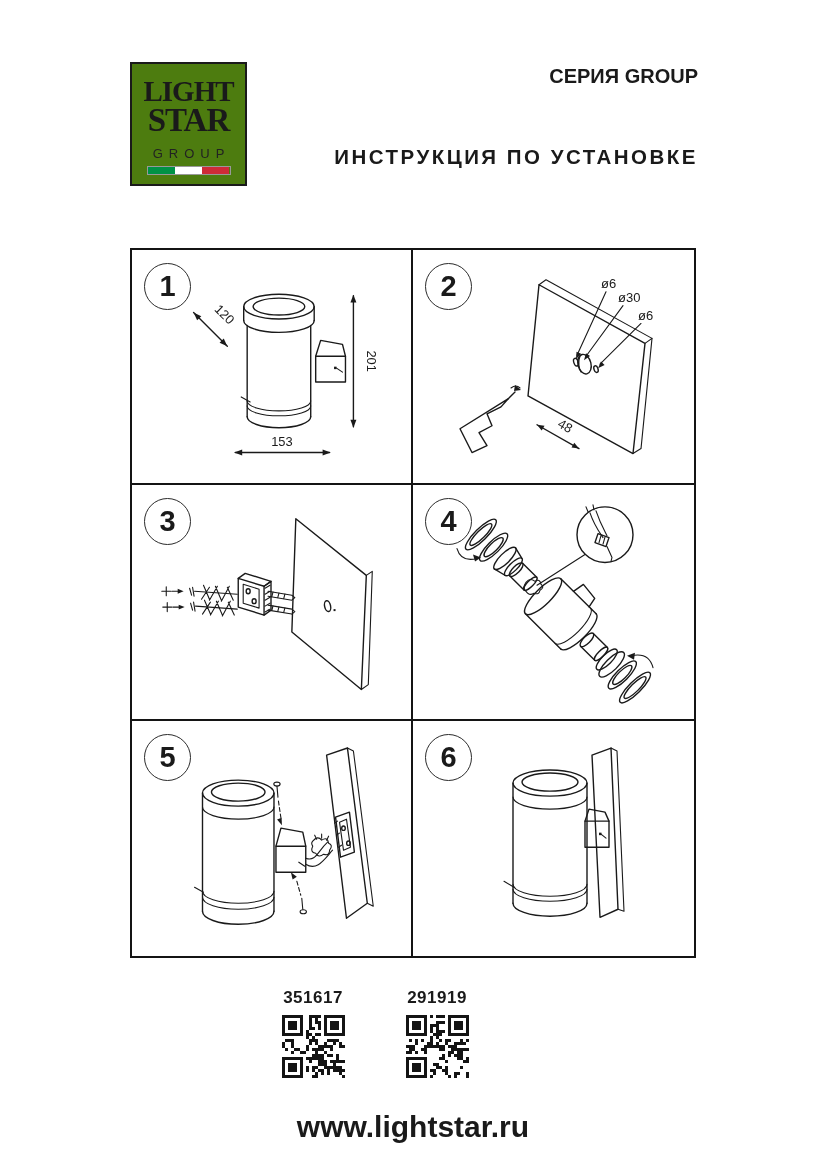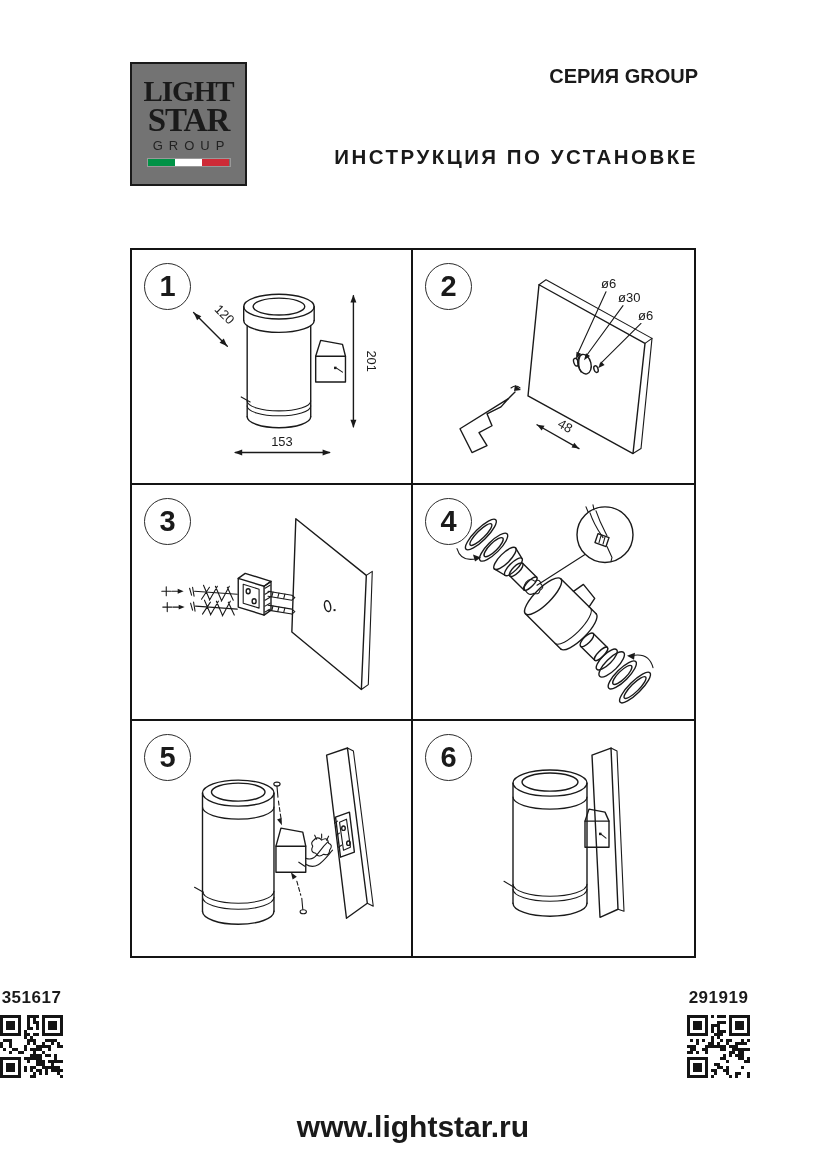--- a/index.html
+++ b/index.html
@@ -2,45 +2,45 @@
 <html><head>
 <meta charset="utf-8">
 <style>
   *{margin:0;padding:0;box-sizing:border-box}
   html,body{background:#fff}
   body{width:826px;height:1169px;font-family:"Liberation Sans",sans-serif;color:#1a1a1a}
   .page{position:relative;width:826px;height:1169px;background:#ffffff;overflow:hidden}
 
   
   .logo-box{position:absolute;left:130px;top:62px;width:117px;height:124px;border:2px solid #1a1a1a;
-    display:flex;flex-direction:column;align-items:center;justify-content:flex-start;padding-top:14px;background:#737373}
+    display:flex;flex-direction:column;align-items:center;justify-content:flex-start;padding-top:14px;background:#4d7c0f}
   .logo-w1{font-family:"Liberation Serif",serif;font-weight:700;font-size:29px;line-height:26px;letter-spacing:-1px;transform:scaleY(1.05)}
   .logo-w2{font-family:"Liberation Serif",serif;font-weight:700;font-size:33px;line-height:30px;letter-spacing:-1px;transform:scaleY(1.05)}
-  .logo-w3{font-size:13px;font-weight:400;letter-spacing:6px;padding-left:6px;margin-top:4px;color:#222}
+  .logo-w3{font-size:13px;font-weight:400;letter-spacing:6px;padding-left:6px;margin-top:12px;color:#222}
   .logo-flag{display:flex;width:84px;height:9px;margin-top:5px;border:1px solid #999}
   .logo-flag div{flex:1}
 
   
   .hdr-top{position:absolute;right:128px;top:63px;text-align:right;font-weight:700;font-size:20px;line-height:27px}
   .hdr-title{position:absolute;right:128px;top:143px;text-align:center;font-weight:700;font-size:20.5px;line-height:28px}
   .hdr-title .t1{letter-spacing:2.5px}
   .hdr-title .t2{letter-spacing:1px}
 
   
   .grid{position:absolute;left:130px;top:248px;width:566px;height:710px;border:2px solid #141414;
     display:grid;grid-template-columns:1fr 1fr;grid-template-rows:1fr 1fr 1fr;background:#fff}
   .cell{position:relative;border-right:2px solid #141414;border-bottom:2px solid #141414}
   .cell:nth-child(2n){border-right:none}
   .cell:nth-child(5),.cell:nth-child(6){border-bottom:none}
   .cell svg{position:absolute;left:0;top:0;width:100%;height:100%}
   .badge{position:absolute;left:12px;top:13px;width:47px;height:47px;border:1.6px solid #2b2b2b;border-radius:50%;
     display:flex;align-items:center;justify-content:center;font-size:29px;font-weight:700;background:#fff;z-index:2}
 
   
-  .qr-row{position:absolute;left:0;top:988px;width:750px;display:flex;justify-content:space-between;gap:61px}
+  .qr-row{position:absolute;left:0;top:988px;width:750px;display:flex;justify-content:center;gap:61px}
   .qr-item{display:flex;flex-direction:column;align-items:center;width:63px}
   .qr-label{font-size:17px;font-weight:700;letter-spacing:.5px;margin-bottom:7px}
   .qr-code{width:63px;height:63px}
   .website{position:absolute;left:0;top:1110px;width:826px;text-align:center;font-weight:700;font-size:30px}
 
   svg text{font-family:"Liberation Sans",sans-serif;font-size:13px;fill:#1a1a1a}
   .ln{stroke:#1a1a1a;fill:none;stroke-width:1.4;stroke-linecap:round;stroke-linejoin:round}
   .thin{stroke-width:1.1}
   .fl{fill:#1a1a1a;stroke:none}
 </style>

